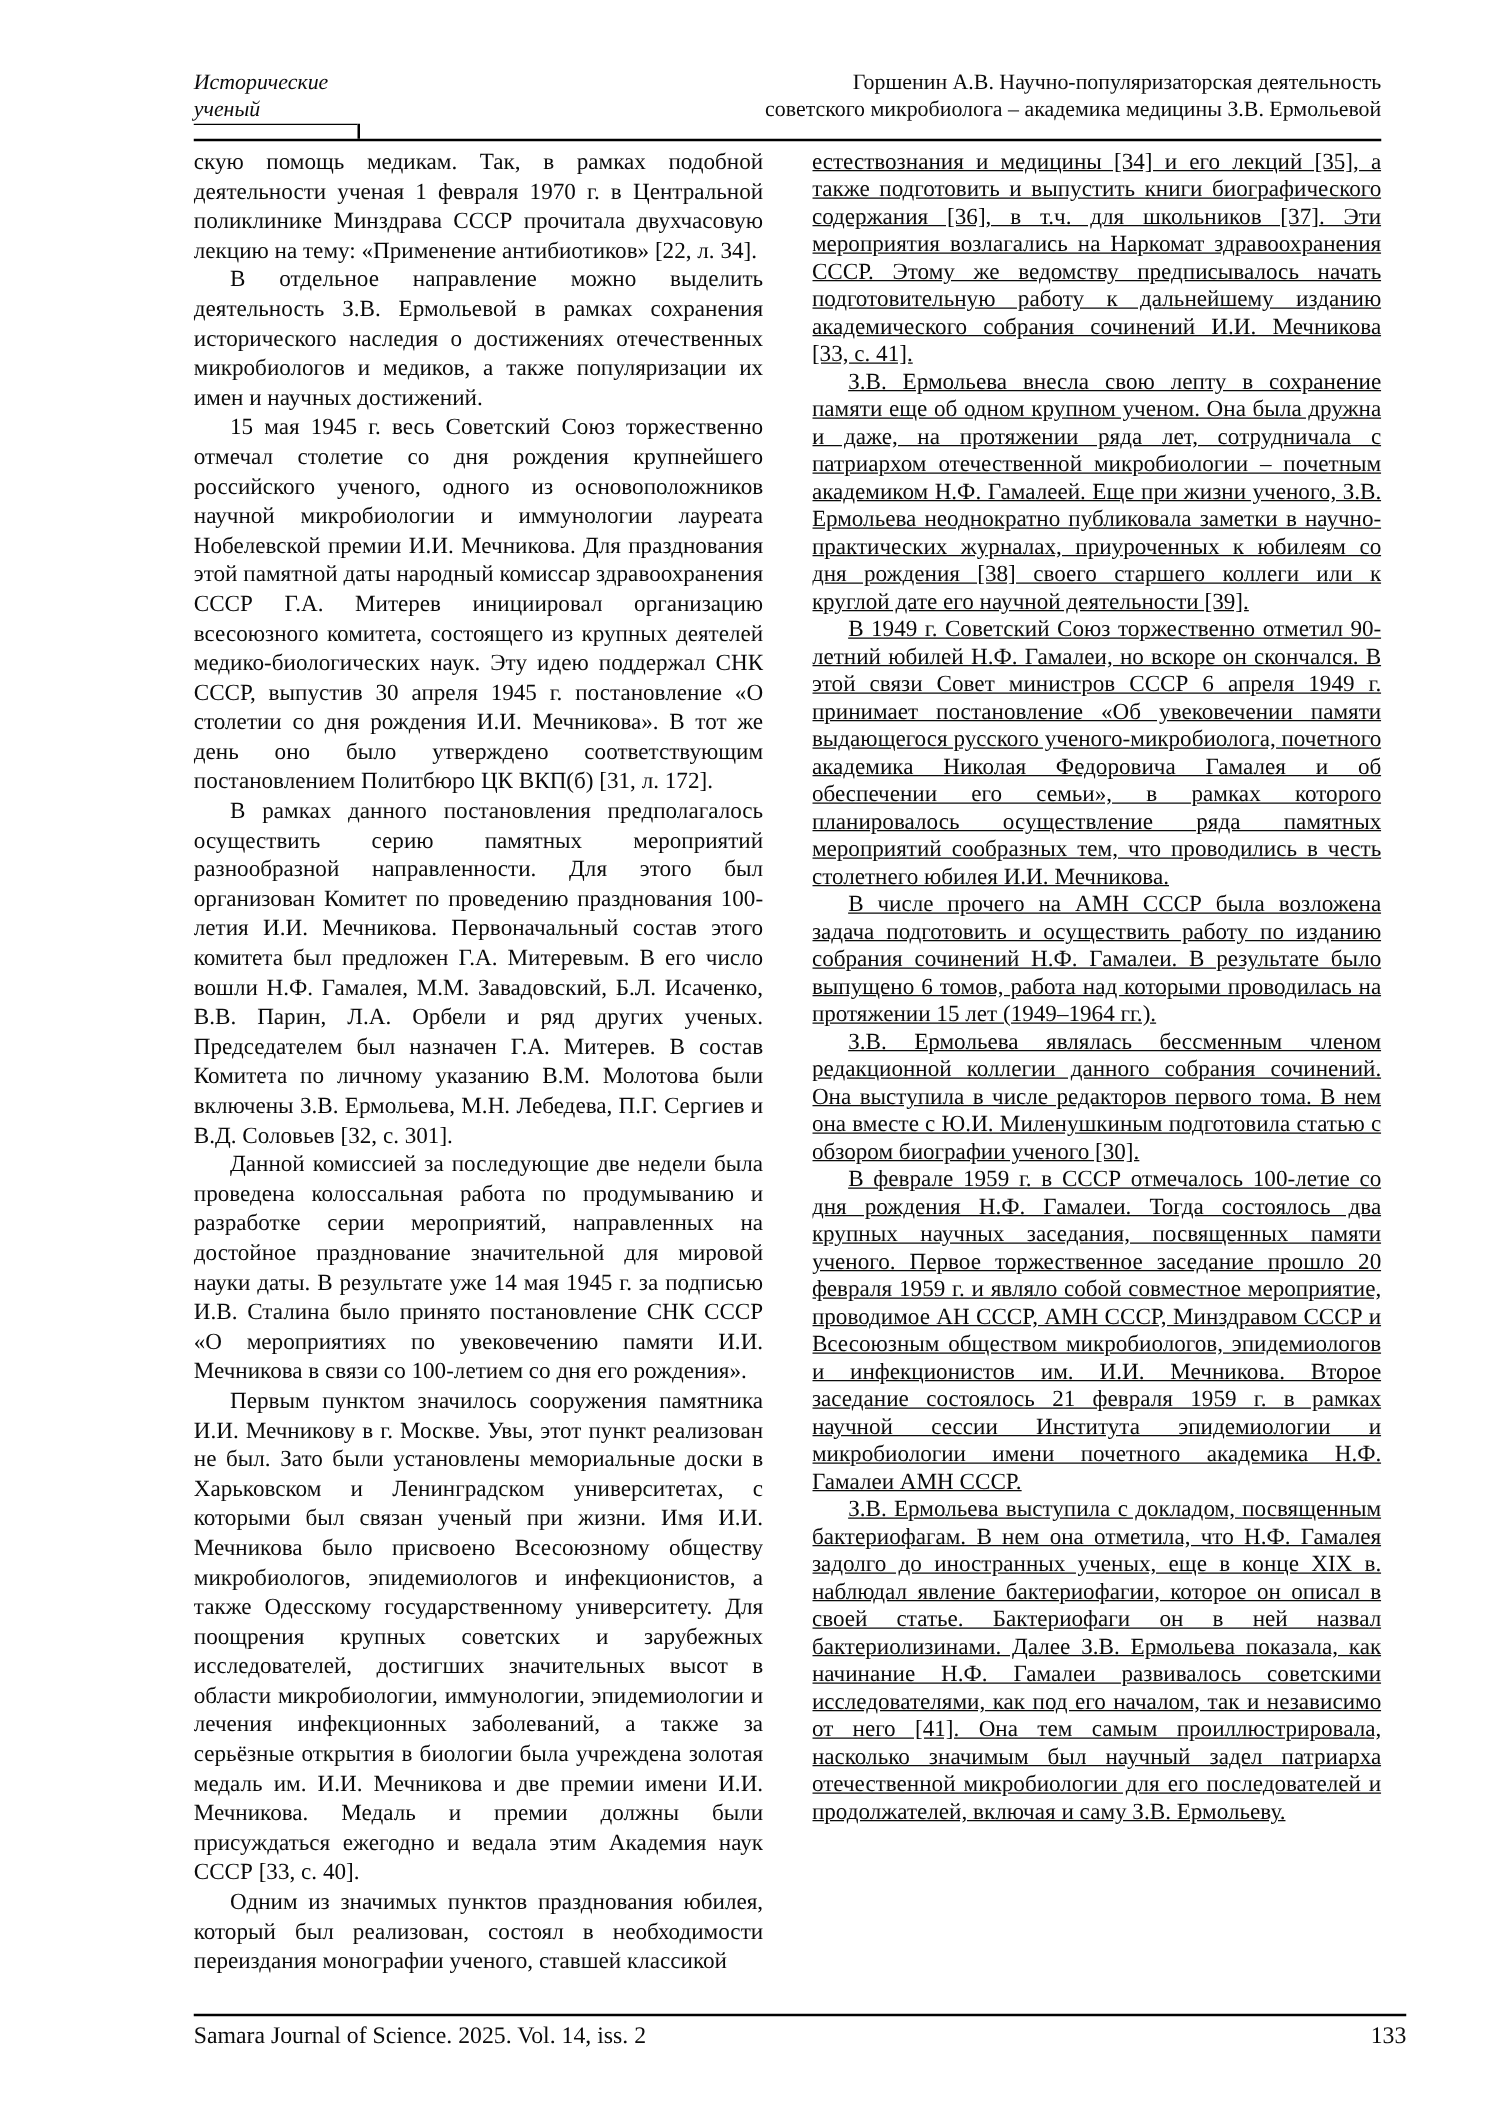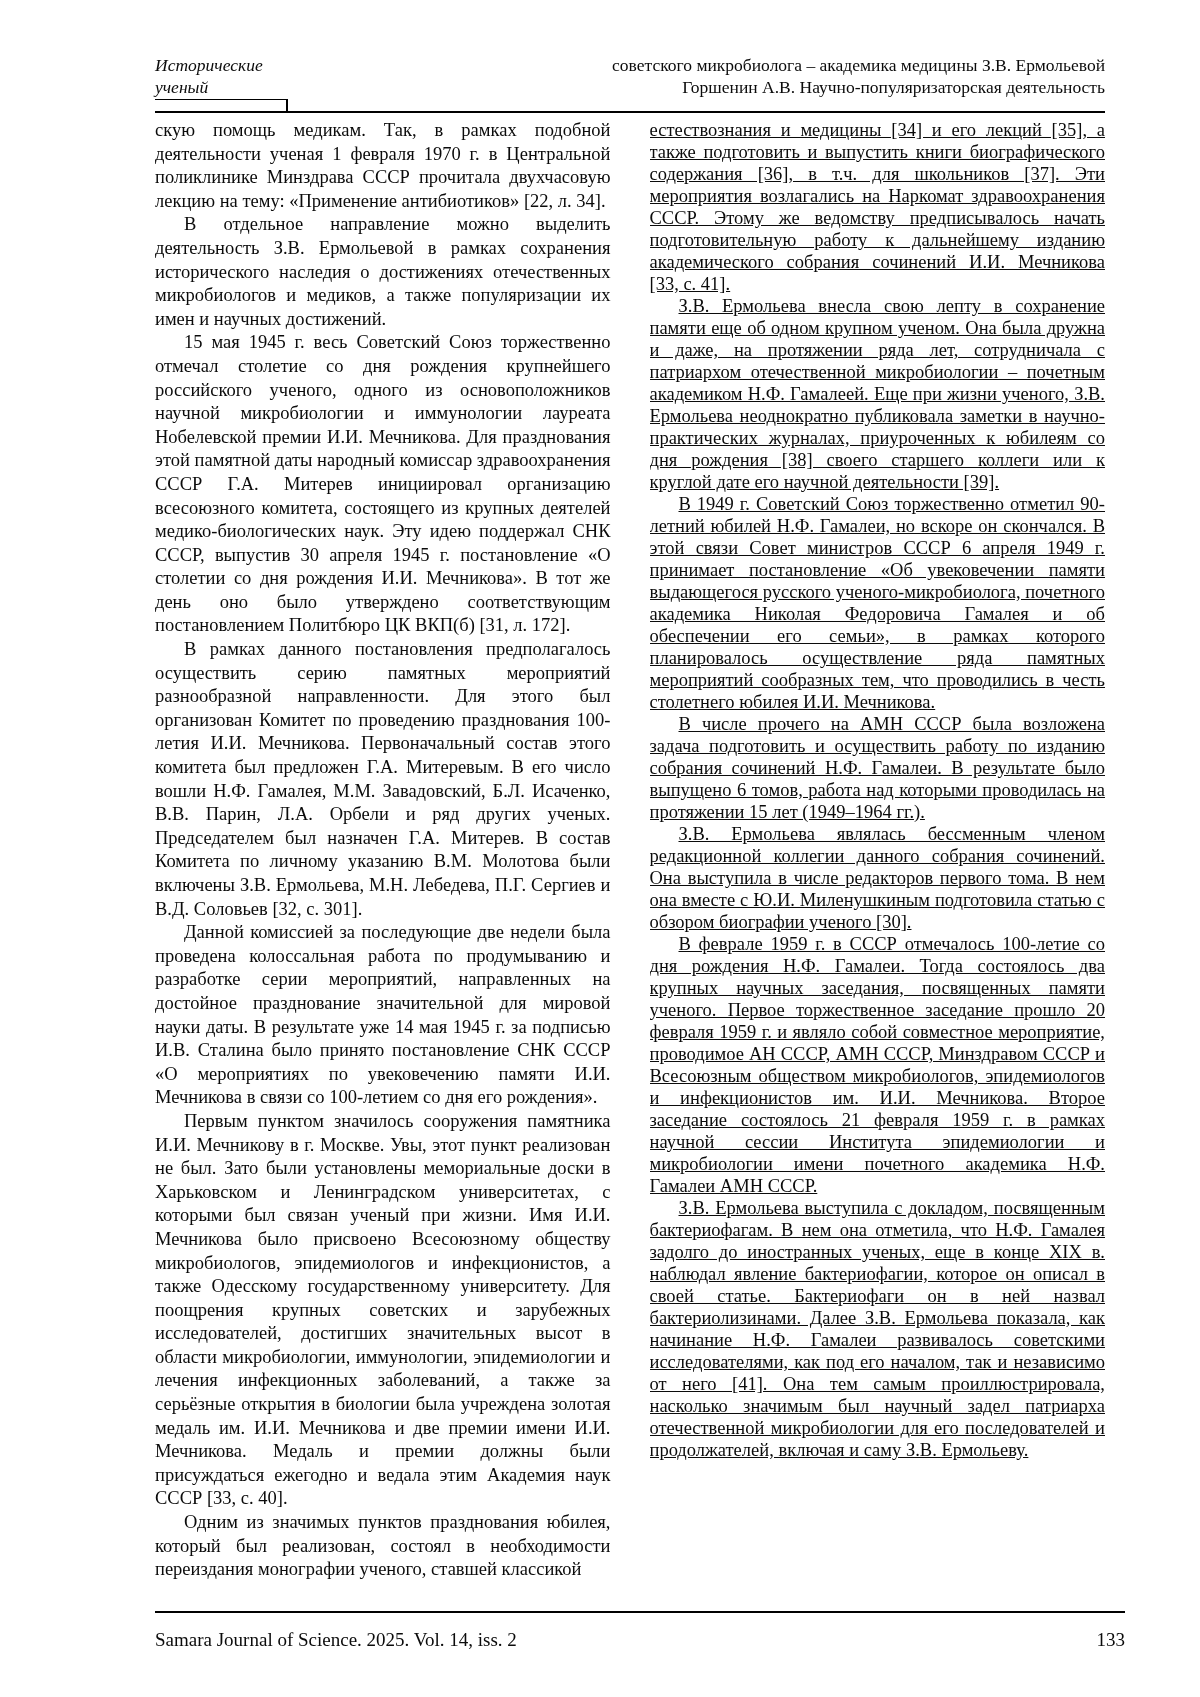--- a/index.html
+++ b/index.html
@@ -75,38 +75,38 @@
   }
   .col p.cont { text-indent: 0; }
   
   .pagefoot {
     position: absolute;
     left: 0; right: -20px;
     top: 1556px;
     border-top: 2px solid #000;
     display: flex;
     justify-content: space-between;
-    padding-top: 15px;
+    padding-top: 4px;
     font-size: 19px;
     line-height: 24px;
   }
 </style>
 </head>
 <body>
 
 <div class="page">
 
   <header class="runhead">
     <div class="runhead-left">
       <div>Исторические</div>
       <div>ученый</div>
     </div>
     <div class="runhead-right">
+      <div>Горшенин А.В. Научно-популяризаторская деятельность</div>
       <div>советского микробиолога – академика медицины З.В. Ермольевой</div>
-      <div>Горшенин А.В. Научно-популяризаторская деятельность</div>
     </div>
   </header>
 
   <div class="runhead-rule">
     <span class="step-line"></span>
     <span class="step-tick"></span>
   </div>
 
   <main class="columns">
     <section class="col col-left">

